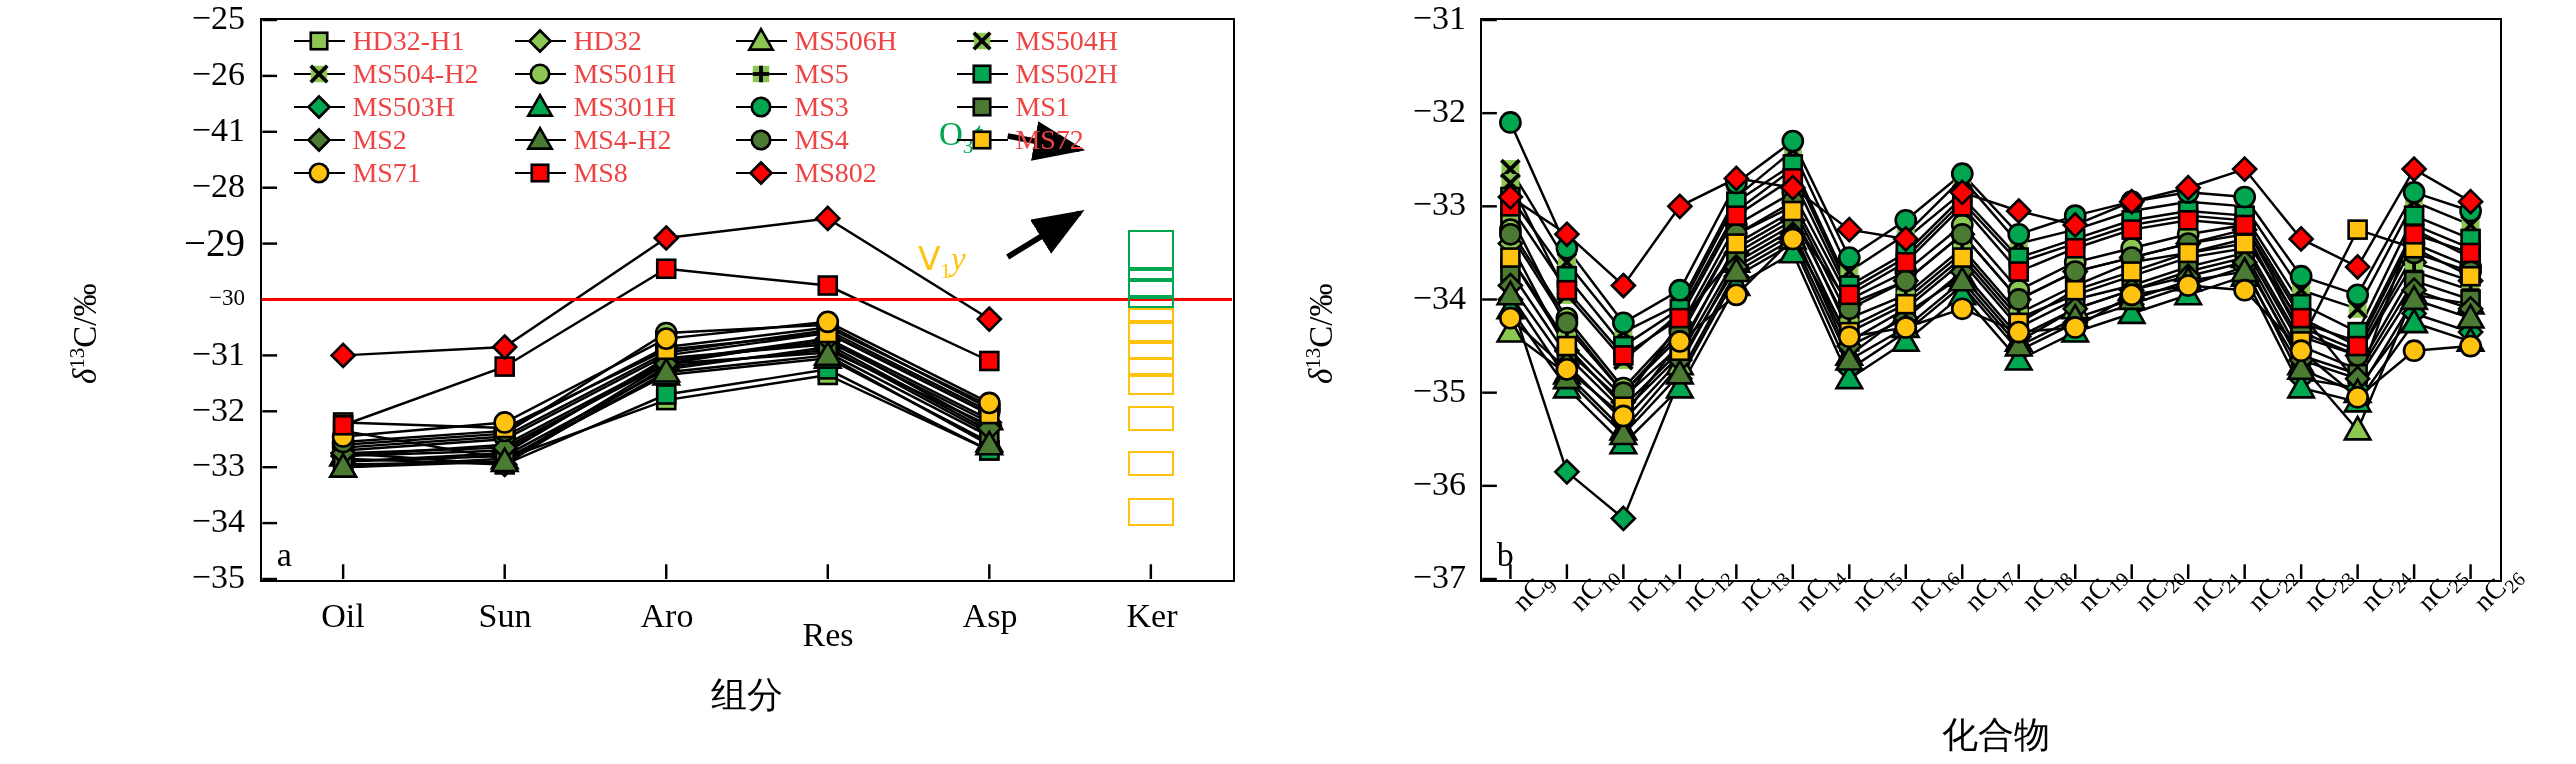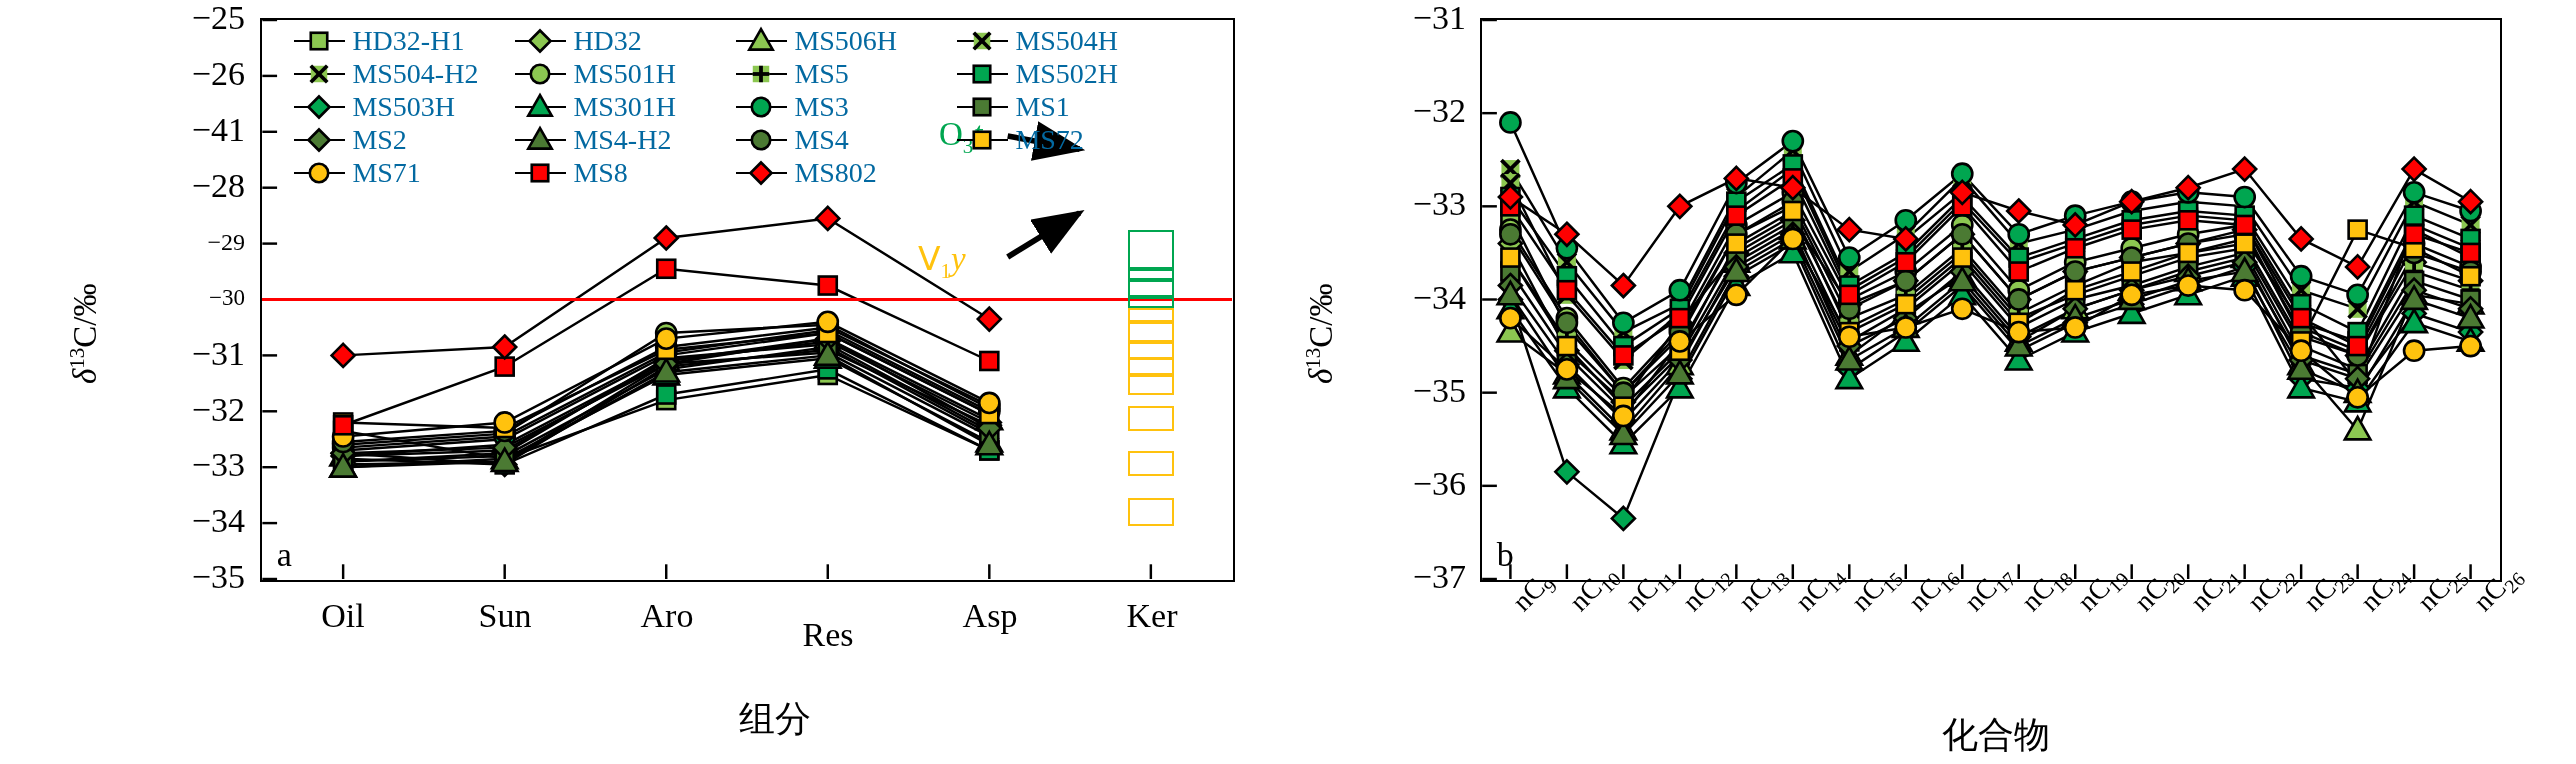--- a/index.html
+++ b/index.html
@@ -28,21 +28,21 @@
               transform:translateX(-50%);white-space:nowrap;}
 
   .panel-letter{position:absolute;font-size:34px;font-style:normal;color:#000;}
 
   .legend{position:absolute;left:294px;top:24.5px;width:883px;
           display:grid;grid-template-columns:repeat(4,221px);
           grid-auto-rows:33px;align-items:center;}
   .legitem{display:flex;align-items:center;height:33px;}
   .legline{position:relative;width:51px;height:2.5px;background:#000;flex:none;
            display:flex;align-items:center;justify-content:center;}
-  .legtext{font-size:28px;color:#0369a1;margin-left:7.4px;white-space:nowrap;
+  .legtext{font-size:28px;color:#ef4444;margin-left:7.4px;white-space:nowrap;
            font-family:"Liberation Serif",serif;}
 
   .redline{position:absolute;background:#ff0000;height:3.3px;}
 
   .kerbox{position:absolute;box-sizing:border-box;}
   .annot{position:absolute;font-size:33px;white-space:nowrap;}
   .annot .sub{font-size:21px;vertical-align:sub;}
   .annot .ital{font-style:italic;}
 
   svg.overlay{position:absolute;left:0;top:0;overflow:visible;}
@@ -59,21 +59,21 @@
 
     <div class="ylab" style="left:65px;top:384px;">
       <span style="font-style:italic;">δ</span><sup style="font-size:21px;font-style:normal;">13</sup><span style="font-style:normal;">C/‰</span>
     </div>
 
     <div id="yticks-a" class="ytickcol">
         <div class="ytick" style="top: 0px; width: 106px; font-size: 34px;">−25</div>
         <div class="ytick" style="top: 56px; width: 106px; font-size: 34px;">−26</div>
         <div class="ytick" style="top: 112px; width: 106px; font-size: 34px;">−41</div>
         <div class="ytick" style="top: 168px; width: 106px; font-size: 34px;">−28</div>
-        <div class="ytick" style="top: 224px; width: 106px; font-size: 24px;">−29</div>
+        <div class="ytick" style="top: 224px; width: 106px; font-size: 39px;">−29</div>
         <div class="ytick" style="top: 280px; width: 106px; font-size: 23px;">−30</div>
         <div class="ytick" style="top: 336px; width: 106px; font-size: 34px;">−31</div>
         <div class="ytick" style="top: 392px; width: 106px; font-size: 34px;">−32</div>
         <div class="ytick" style="top: 447px; width: 106px; font-size: 34px;">−33</div>
         <div class="ytick" style="top: 503px; width: 106px; font-size: 34px;">−34</div>
         <div class="ytick" style="top: 559px; width: 106px; font-size: 34px;">−35</div>
       </div>
 
     <div class="plotbox" id="plot-a">
       <svg class="overlay" id="svg-a" width="970" height="559" viewBox="0 0 1186 684">
@@ -665,21 +665,21 @@
 
     <div id="xticks-a">
         <div class="xtick" style="left: 343px; top: 597px; text-align: right;">Oil</div>
         <div class="xtick" style="left: 505px; top: 597px;">Sun</div>
         <div class="xtick" style="left: 667px; top: 597px;">Aro</div>
         <div class="xtick" style="left: 828px; top: 616px;">Res</div>
         <div class="xtick" style="left: 990px; top: 597px;">Asp</div>
         <div class="xtick" style="left: 1152px; top: 597px;">Ker</div>
       </div>
 
-    <div class="xaxislabel" style="left:775px;top:671px;margin-top:24px;">组分</div>
+    <div class="xaxislabel" style="left:747px;top:671px;">组分</div>
   </div>
 
   <div class="panel" id="panel-b">
 
     <div class="ylab" style="left:24.5px;top:384px;">
       <span style="font-style:italic;">δ</span><sup style="font-size:21px;font-style:normal;">13</sup><span style="font-style:normal;">C/‰</span>
     </div>
 
     <div id="yticks-b" class="ytickcol" style="left:92px;top:18px;height:564px;">
         <div class="ytick" style="top: 0px; width: 106px; font-size: 34px;">−31</div>

